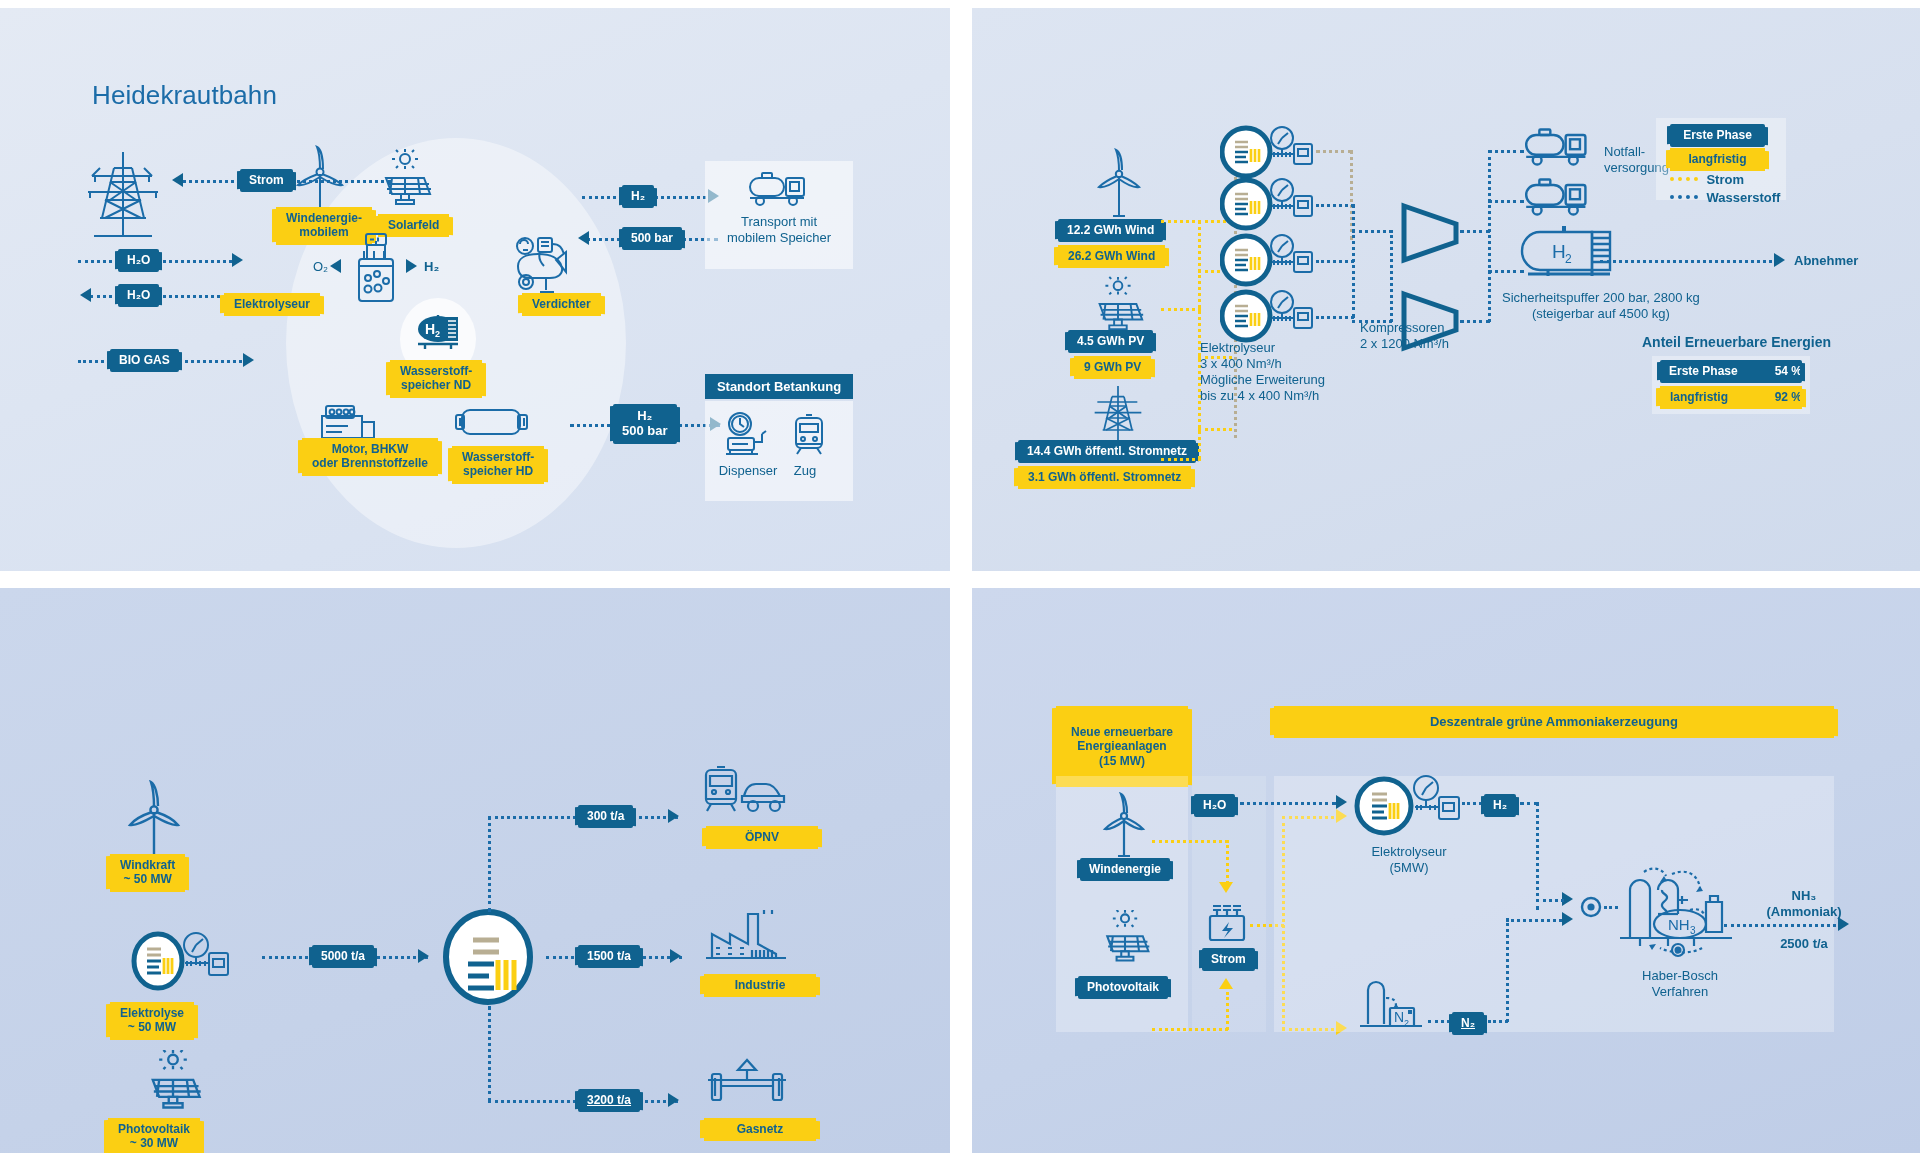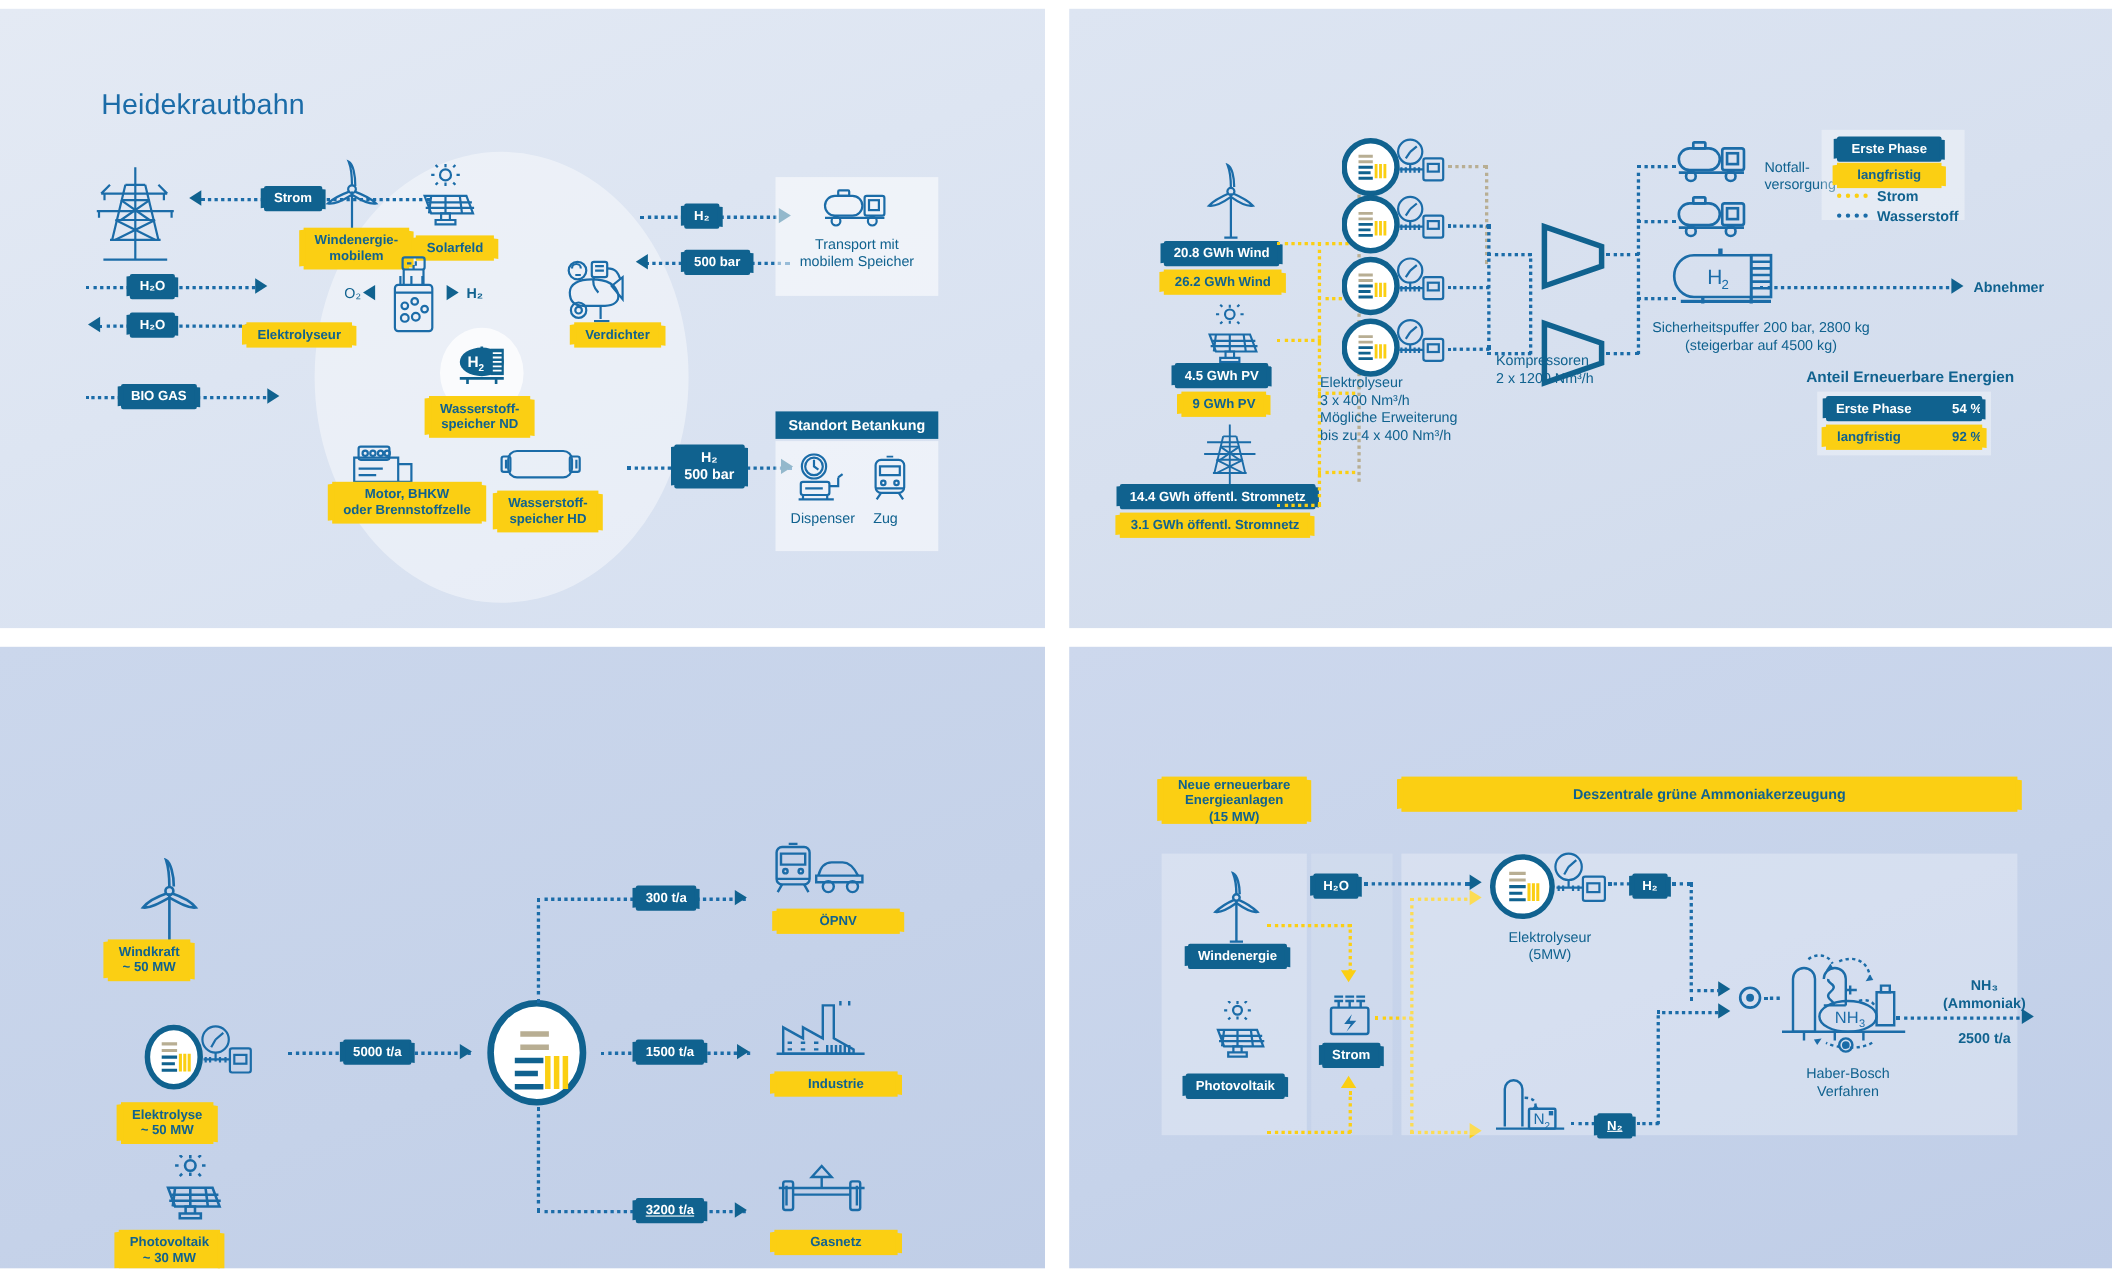--- a/index.html
+++ b/index.html
@@ -334,21 +334,21 @@
 
   <div class="ico" style="left:120px; top:140px;">
     <svg width="54" height="70" viewBox="0 0 54 70" fill="none" stroke="#1b6ca8" stroke-width="2">
       <path d="M27 28v40M21 68h12"></path>
           <circle cx="27" cy="26" r="3.2"></circle>
       <path d="M27 23C27 15 26 7 24 2c4 2 6 11 6 20"></path>
       <path d="M25 28C18 31 11 35 7 39c5 1 13-3 20-8"></path>
       <path d="M29 28c7 3 14 7 18 11-5 1-13-3-20-8"></path>
     </svg>
   </div>
-  <div class="chip" style="left:86px; top:211px;">20.8 GWh Wind</div>
+  <div class="chip" style="left:86px; top:211px;">12.2 GWh Wind</div>
   <div class="ychip" style="left:86px; top:237px;">26.2 GWh Wind</div>
 
   <div class="ico" style="left:116px; top:268px;">
     <svg width="60" height="60" viewBox="0 0 62 62" fill="none" stroke="#1b6ca8" stroke-width="2">
       <circle cx="31" cy="10" r="4.5"></circle>
       <path d="M31 1v3M31 16v3M21 10h-3M44 10h-3M24 3l-2-2M38 17l2 2M38 3l2-2M24 17l-2 2"></path>
       <path d="M12 29h38l6 16H18z"></path>
       <path d="M18 29l-2 16M31 29v16M44 29l2 16M15 35h40M13 40h44"></path>
       <path d="M27 45h8v6h-8zM22 51h18v4H22z"></path>
     </svg>
@@ -580,21 +580,21 @@
 
   <div class="ico" style="left:122px; top:192px;">
     <svg width="64" height="84" viewBox="0 0 64 84" fill="none" stroke="#1b6ca8" stroke-width="2.4">
       <path d="M32 32v48M25 80h14"></path>
           <circle cx="32" cy="30" r="3.6"></circle>
       <path d="M32 27C32 17 31 8 29 2c4 2 7 13 7 24"></path>
       <path d="M30 32C21 35 12 40 8 45c6 1 15-4 24-9"></path>
       <path d="M34 32c9 3 18 8 22 13-6 1-15-4-24-9"></path>
     </svg>
   </div>
-  <div class="ychip" style="left:98px; top:266px;">
+  <div class="ychip" style="left:110px; top:266px;">
     <span>Windkraft</span><br>
     <span>~ 50 MW</span>
   </div>
 
   <div class="ico" style="left:130px; top:342px;">
     <svg width="100" height="62" viewBox="0 0 100 62" fill="none">
       <ellipse cx="28" cy="31" rx="24" ry="27" fill="#fff" stroke="#10628f" stroke-width="5"></ellipse>
       <g stroke="#b8ae93" stroke-width="2.8">
             <path d="M17 19h14M17 25h14"></path>
           </g>
@@ -697,21 +697,21 @@
       <rect x="69" y="16" width="9" height="26" rx="2"></rect>
       <path d="M17 28h52"></path>
       <path d="M11 20v18M75 20v18"></path>
     </svg>
   </div>
   <div class="ychip" style="left:704px; top:530px; min-width:112px;">Gasnetz</div>
 </div>
 
 <div class="panel" id="panel-br">
 
-  <div class="ychip" style="left:84px; top:118px; width:132px; padding:0 6px;">
+  <div class="ychip" style="left:84px; top:118px; width:132px; padding:19px 6px;">
     <span>Neue erneuerbare</span><br>
     <span>Energieanlagen</span><br>
     <span>(15 MW)</span>
   </div>
   <div class="lightbox" style="left:84px; top:188px; width:132px; height:256px; background:rgba(255,255,255,.28);"></div>
 
   <div class="ico" style="left:126px; top:204px;">
     <svg width="52" height="68" viewBox="0 0 52 68" fill="none" stroke="#1b6ca8" stroke-width="2.2">
       <path d="M26 26v38M20 64h12"></path>
           <circle cx="26" cy="24" r="3"></circle>

